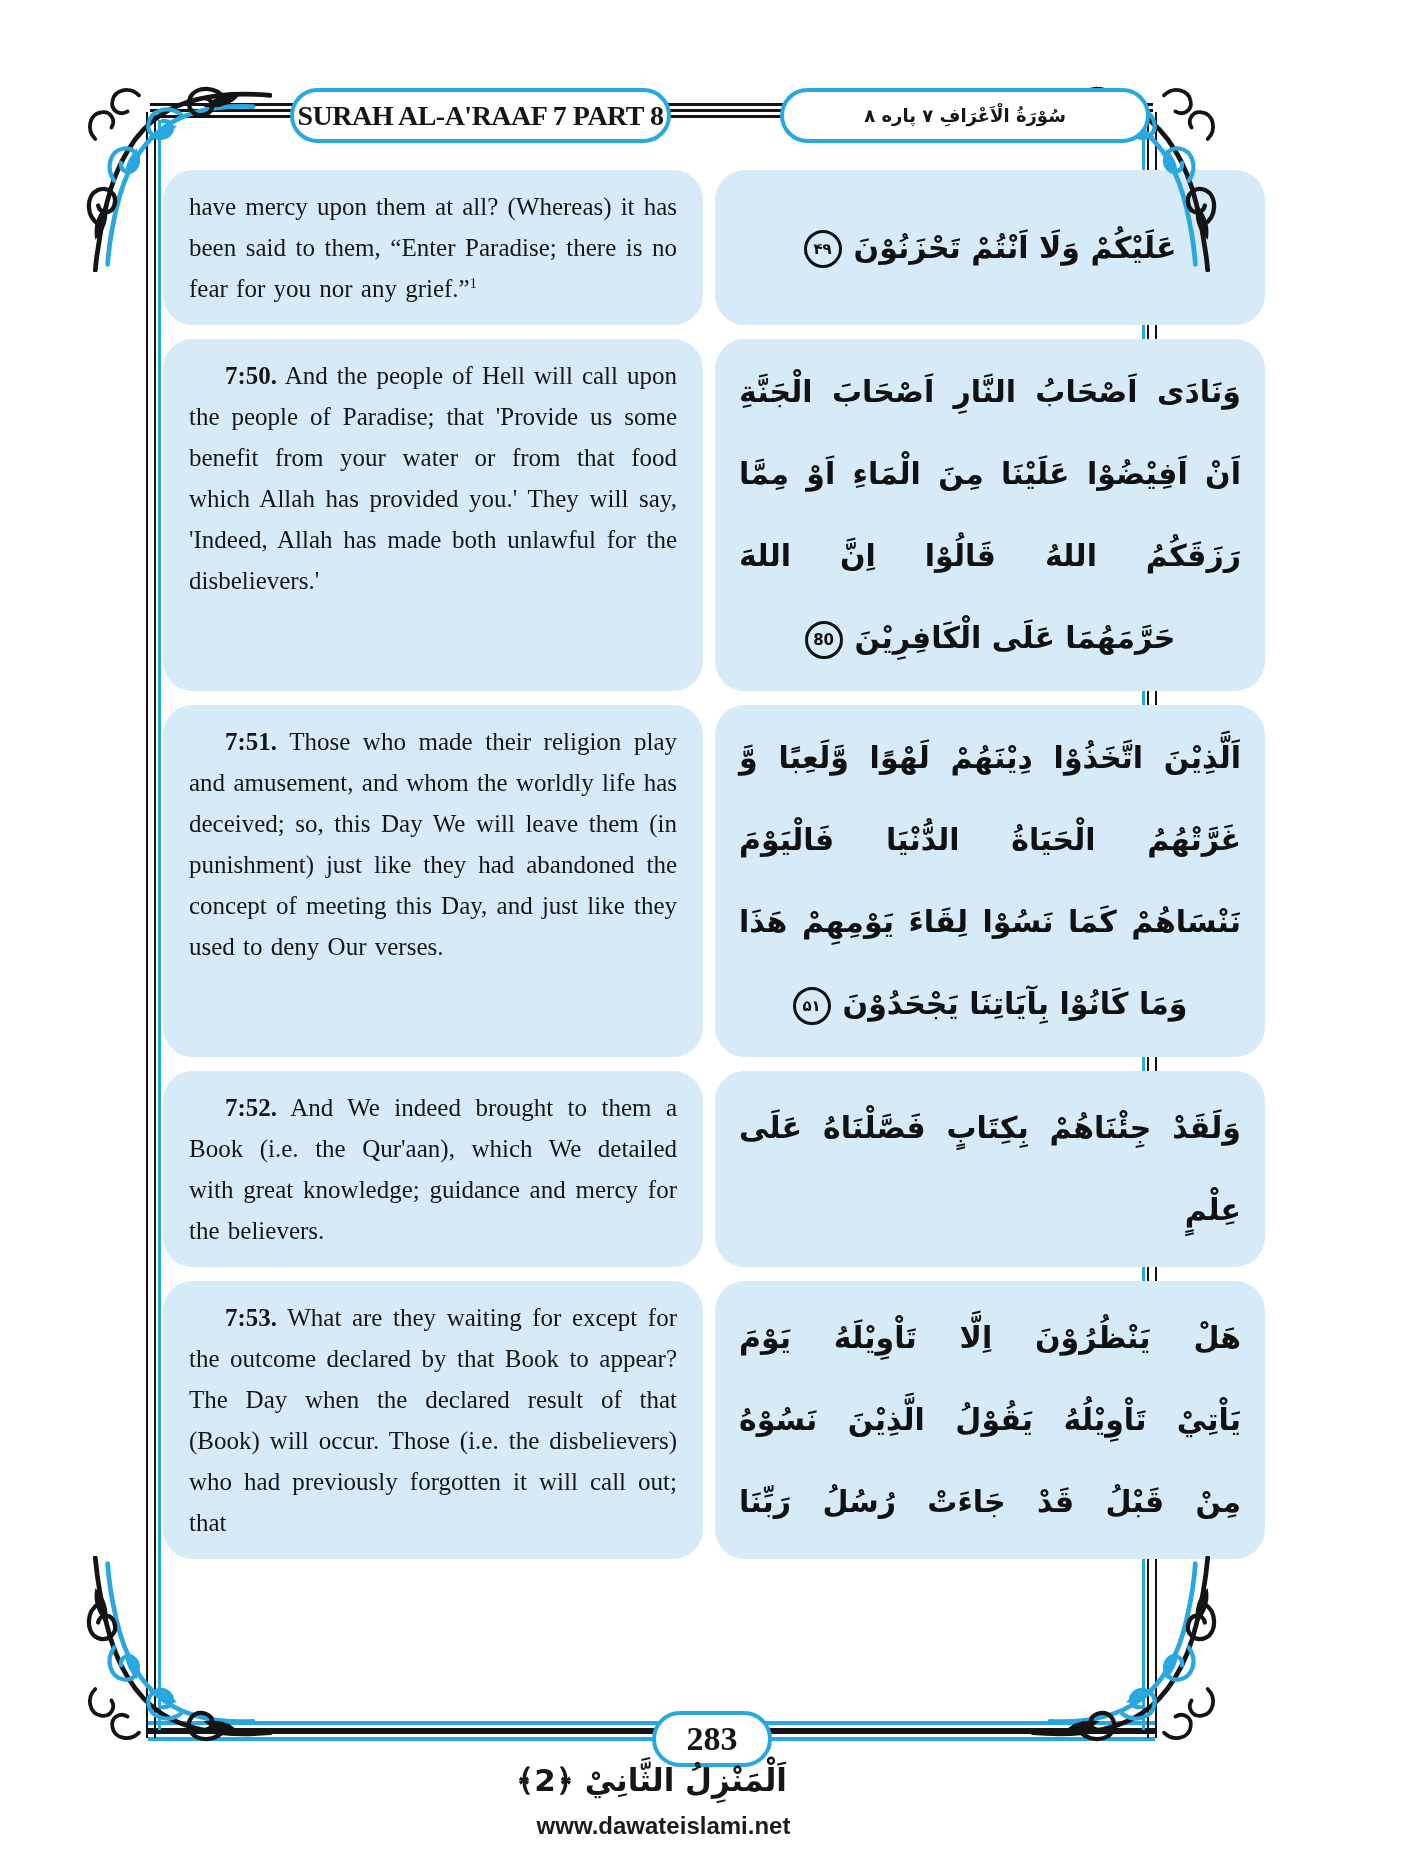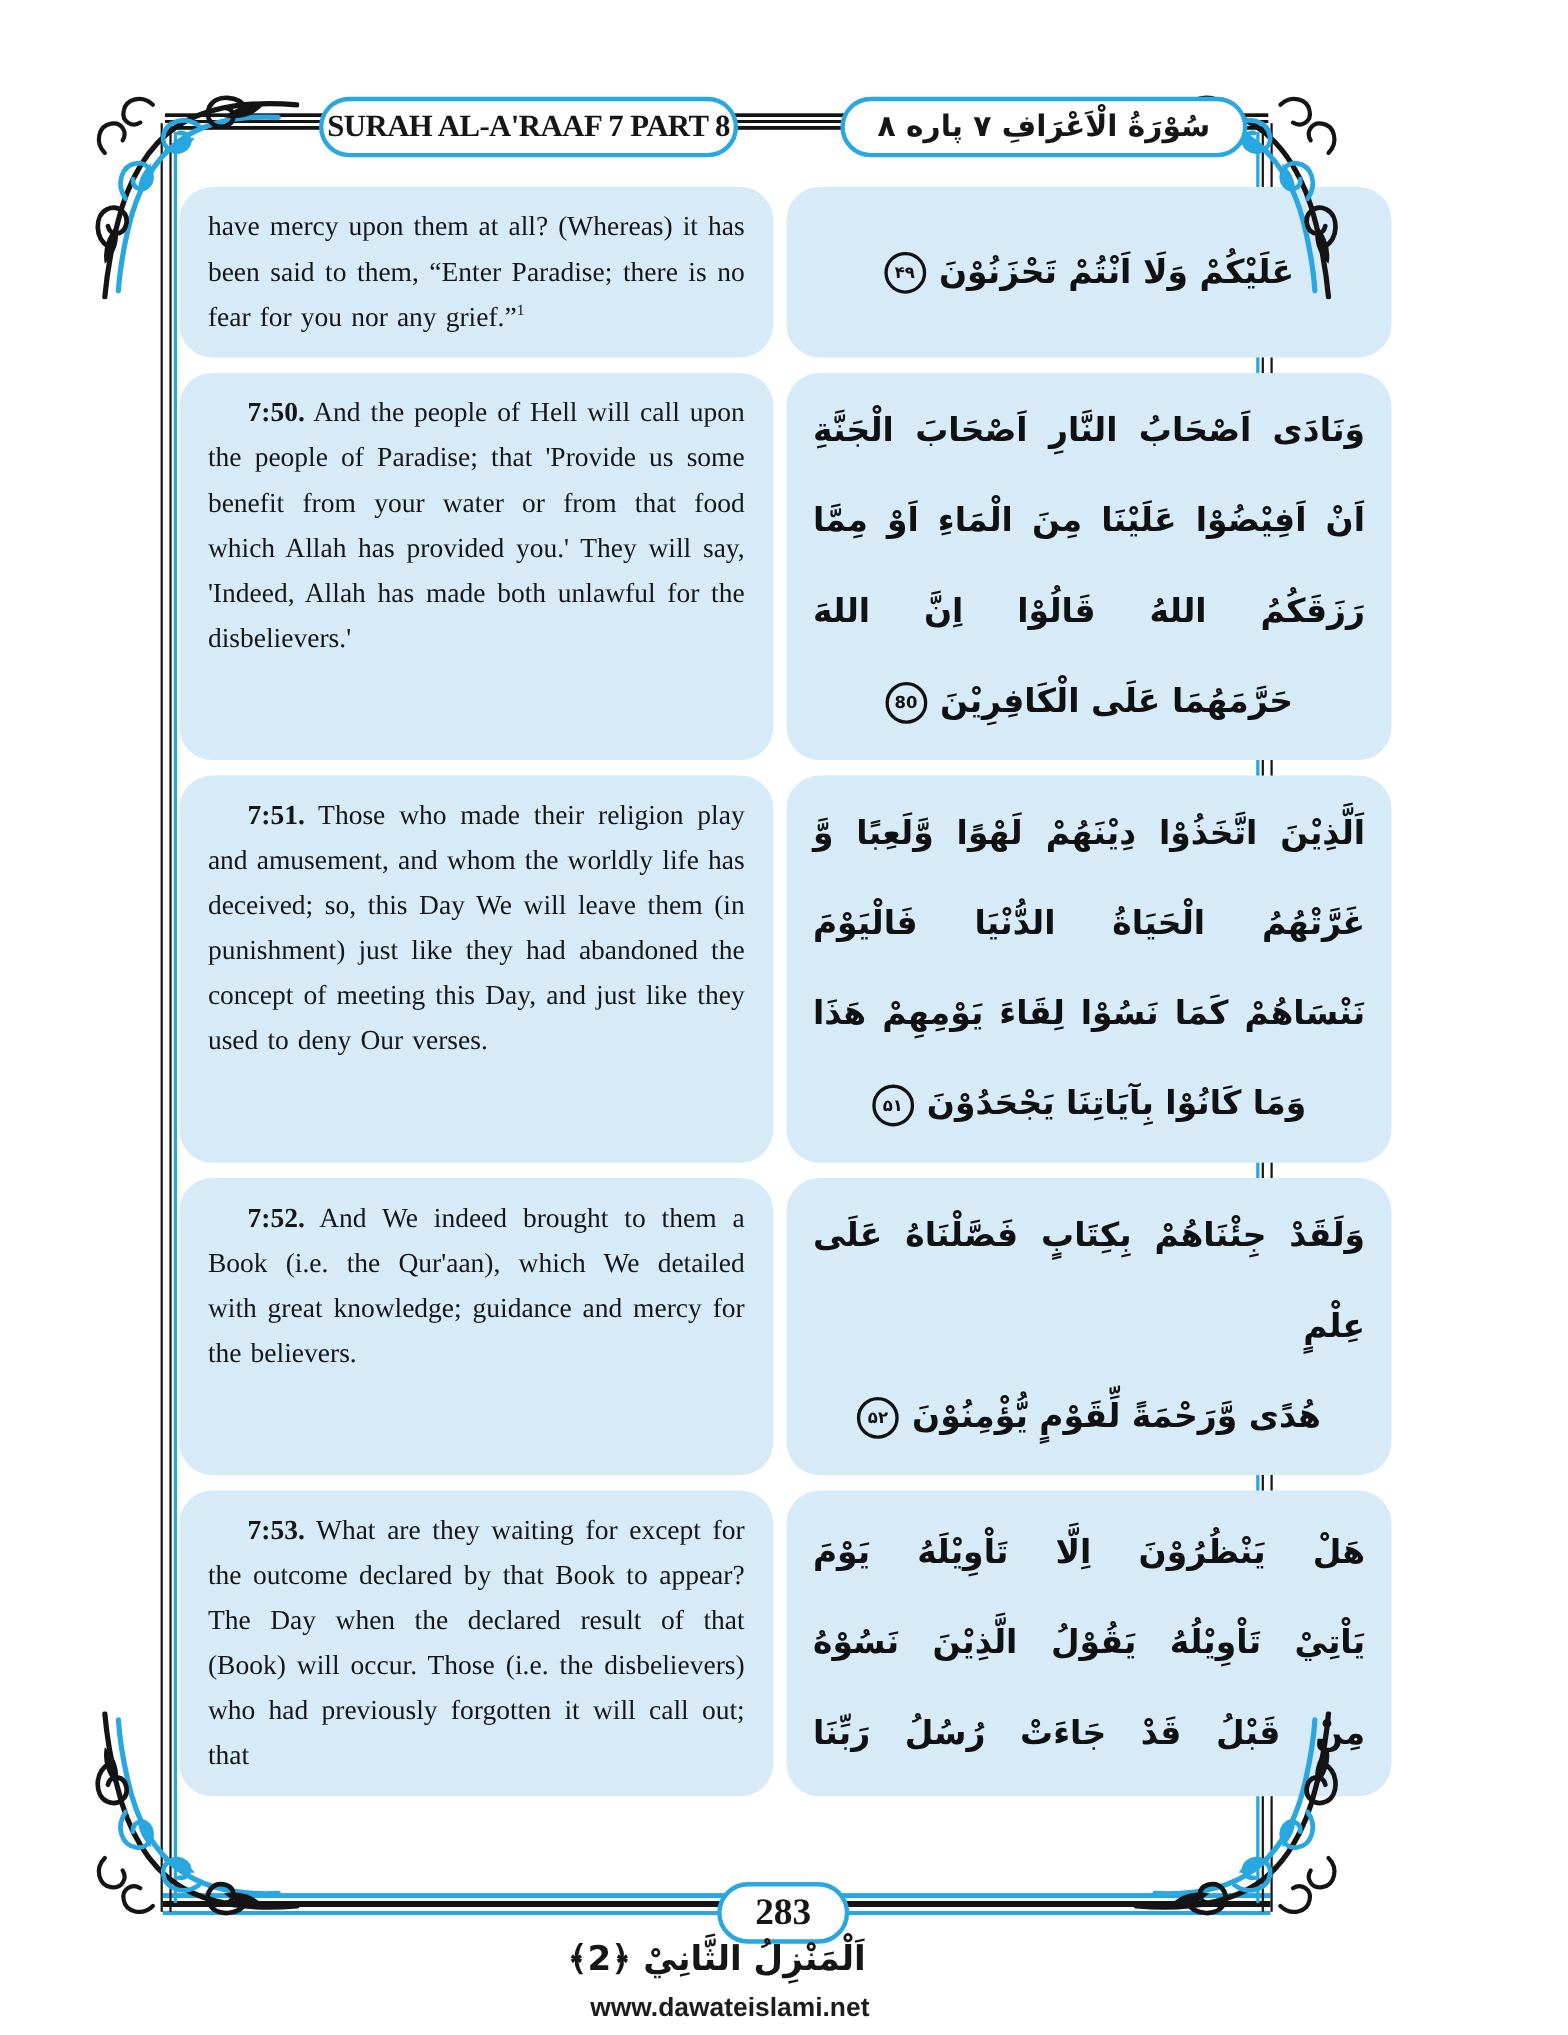--- a/index.html
+++ b/index.html
@@ -20,22 +20,22 @@
   .fl-tl{left:82px;top:82px;}
   .fl-tr{right:82px;top:82px;transform:scaleX(-1);}
   .fl-bl{left:82px;top:1556px;transform:scaleY(-1);}
   .fl-br{right:82px;top:1556px;transform:scale(-1,-1);}
 
   
   .pill{position:absolute;background:#fff;border:4px solid #29A7E0;border-radius:32px;
         display:flex;align-items:center;justify-content:center;z-index:5;box-sizing:border-box;}
   .pill-title-en{left:290px;top:88px;width:381px;height:55px;
         font-weight:bold;font-size:28px;letter-spacing:-0.5px;white-space:nowrap;}
-  .pill-title-ar{left:764px;top:88px;width:370px;height:55px;direction:rtl;
-        font-family:"DejaVu Sans",sans-serif;font-weight:bold;font-size:27px;white-space:nowrap;}
+  .pill-title-ar{left:780px;top:88px;width:370px;height:55px;direction:rtl;
+        font-family:"DejaVu Sans",sans-serif;font-weight:bold;font-size:18px;white-space:nowrap;}
   .pill-pageno{left:652px;top:1711px;width:120px;height:56px;
         font-weight:bold;font-size:34px;}
 
   
   .content{position:absolute;left:163px;top:170px;width:1102px;z-index:2;
            display:flex;flex-direction:column;gap:14px;}
   .row{display:flex;gap:12px;align-items:stretch;}
   .block{background:#D6EAF7;border-radius:30px;box-sizing:border-box;}
   .block.english{width:540px;padding:16px 26px;}
   .block.arabic{flex:1;padding:12px 24px;display:flex;flex-direction:column;justify-content:center;}
@@ -141,21 +141,20 @@
         <div class="ar-line center"><span>وَمَا كَانُوْا بِآيَاتِنَا يَجْحَدُوْنَ</span><span class="ayah">۵۱</span></div>
       </div>
     </div>
 
     <div class="row">
       <div class="block english">
         <p class="en"><b class="ref">7:52.</b> <span>And We indeed brought to them a Book (i.e. the Qur'aan), which We detailed with great knowledge; guidance and mercy for the believers.</span></p>
       </div>
       <div class="block arabic">
         <div class="ar-line"><span>وَلَقَدْ جِئْنَاهُمْ بِكِتَابٍ فَصَّلْنَاهُ عَلَى عِلْمٍ</span></div>
-        <div class="ar-line center"><span>هُدًى وَّرَحْمَةً لِّقَوْمٍ يُّؤْمِنُوْنَ</span><span class="ayah">۵۲</span></div>
       </div>
     </div>
 
     <div class="row">
       <div class="block english">
         <p class="en"><b class="ref">7:53.</b> <span>What are they waiting for except for the outcome declared by that Book to appear? The Day when the declared result of that (Book) will occur. Those (i.e. the disbelievers) who had previously forgotten it will call out; that</span></p>
       </div>
       <div class="block arabic">
         <div class="ar-line"><span>هَلْ يَنْظُرُوْنَ اِلَّا تَاْوِيْلَهُ يَوْمَ</span></div>
         <div class="ar-line"><span>يَاْتِيْ تَاْوِيْلُهُ يَقُوْلُ الَّذِيْنَ نَسُوْهُ</span></div>

